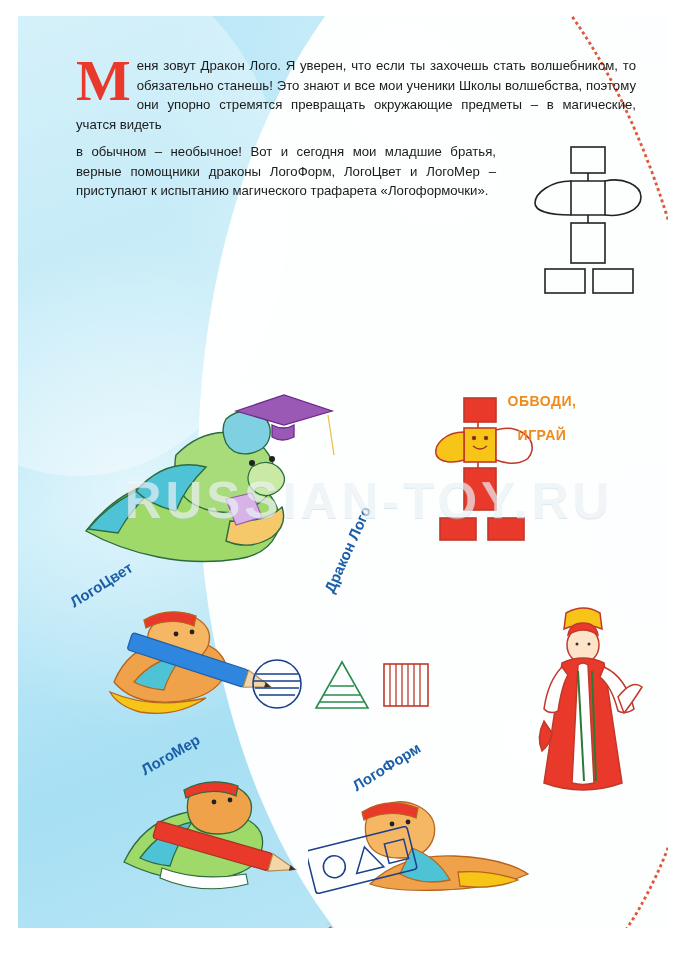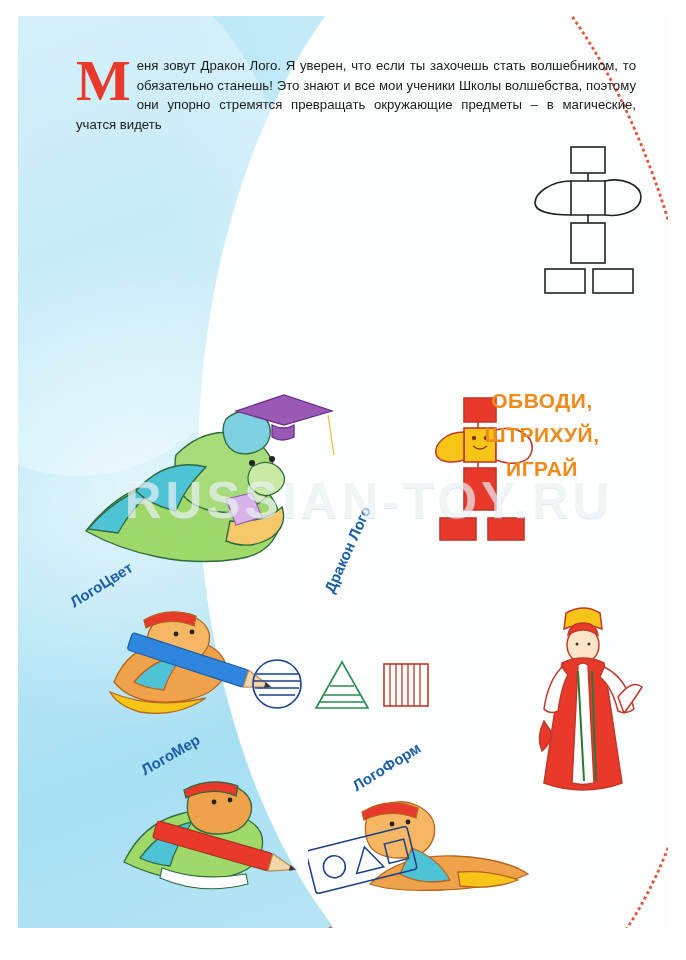--- a/index.html
+++ b/index.html
@@ -93,21 +93,21 @@
 
   
   .slogan {
     position: absolute;
     right: 36px;
     top: 368px;
     width: 180px;
     text-align: center;
     color: #f08a1a;
     font-weight: bold;
-    font-size: 21px;
+    font-size: 14px;
     letter-spacing: 0.5px;
     line-height: 34px;
   }
   .slogan div { white-space: nowrap; }
 
   
   .watermark {
     position: absolute;
     left: 46px;
     top: 455px;
@@ -143,20 +143,21 @@
 <div class="page">
   <div class="sheet">
 
     <div class="swoosh2"></div>
     <div class="swoosh"></div>
     <div class="dotted-arc"></div>
 
     <div class="textblock">
       <p class="p-narrow"><span class="dropcap">М</span><span>еня зовут Дракон Лого. Я уверен, что если ты захочешь стать волшебником, то обязательно станешь! Это знают и все мои ученики Школы волшебства, поэтому они упорно стремятся превращать окружающие предметы – в магические, учатся видеть</span></p>
       <div class="spacer"></div>
+      <p class="p-mid">в обычном – необычное! Вот и сегодня мои младшие братья, верные помощники драконы ЛогоФорм, ЛогоЦвет и ЛогоМер – приступают к испытанию магического трафарета «Логоформочки».</p>
       <div class="spacer"></div>
     </div>
 
     <div class="abs" style="left:505px; top:125px;">
       <svg width="130" height="190" viewBox="0 0 130 190">
         <g fill="none" stroke="#222" stroke-width="1.6">
           <rect x="48" y="6" width="34" height="26"></rect>
           <path d="M48 40 h34 v34 h-34 z"></path>
           <path d="M48 40 C 28 40, 12 52, 12 62 C 12 70, 26 74, 48 74"></path>
           <path d="M82 40 C 100 36, 118 44, 118 56 C 118 70, 98 76, 82 74"></path>
@@ -184,21 +185,20 @@
         <g stroke="#a3341f" stroke-width="1.3" fill="none">
           <circle cx="46" cy="44" r="1.6" fill="#333"></circle>
           <circle cx="58" cy="44" r="1.6" fill="#333"></circle>
           <path d="M45 52 Q52 58 59 52"></path>
         </g>
       </svg>
     </div>
 
     <div class="slogan">
       <div>ОБВОДИ,</div>
-      <div>ШТРИХУЙ,</div>
       <div>ИГРАЙ</div>
     </div>
 
     <div class="abs" style="left:500px; top:585px;">
       <svg width="130" height="210" viewBox="0 0 130 210">
         <g stroke="#c0392b" stroke-width="1.5">
           <path d="M48 12 q18 -10 34 0 l2 16 q-19 -8 -38 0 z" fill="#f6c518"></path>
           <ellipse cx="65" cy="44" rx="16" ry="18" fill="#fde3c8"></ellipse>
           <path d="M50 34 q15 -10 30 0 q-2 -12 -15 -12 q-13 0 -15 12 z" fill="#e8392b"></path>
           <path d="M44 62 q21 -10 42 0 l18 120 q-39 14 -78 0 z" fill="#e8392b"></path>

